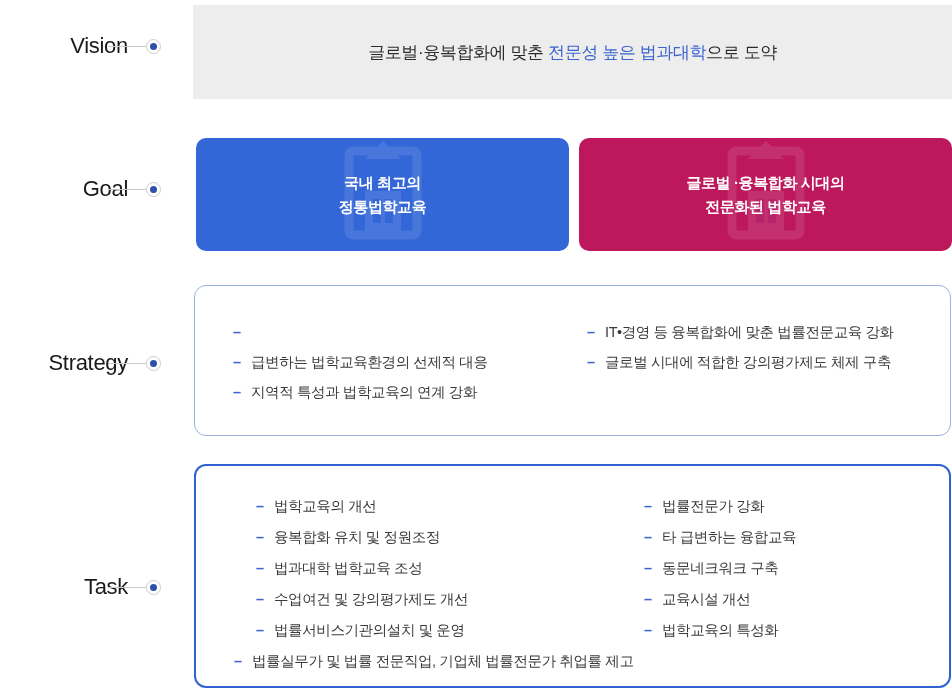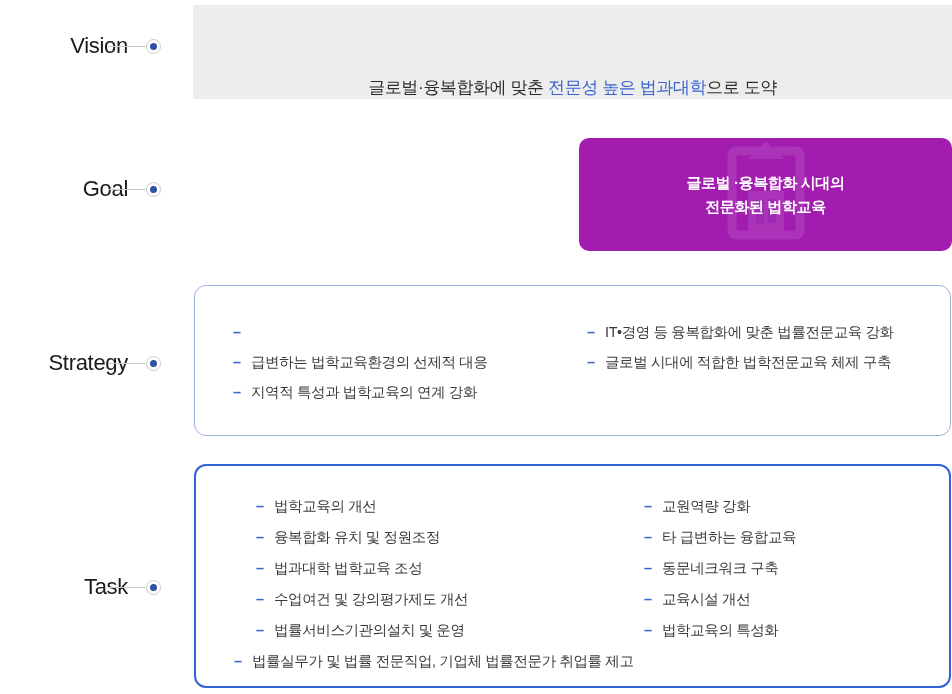--- a/index.html
+++ b/index.html
@@ -64,21 +64,21 @@
 
   
   .vision-box {
     position: absolute;
     left: 193px;
     top: 5px;
     width: 759px;
     height: 94px;
     background: #ededed;
     display: flex;
-    align-items: flex-end;
+    align-items: center;
     justify-content: center;
   }
   .vision-text {
     font-size: 17px;
     color: #2b2b2b;
     letter-spacing: -0.4px;
     white-space: nowrap;
   }
   .vision-text .hl {
     color: #3a63cf;
@@ -95,21 +95,21 @@
     align-items: center;
     justify-content: center;
     overflow: hidden;
   }
   .goal-box.primary {
     left: 196px;
     background: #3366d6;
   }
   .goal-box.secondary {
     left: 579px;
-    background: #a21caf;
+    background: #be185d;
   }
   .goal-text {
     position: relative;
     z-index: 2;
     text-align: center;
     color: #ffffff;
     font-size: 15px;
     font-weight: bold;
     line-height: 1.55;
     letter-spacing: -0.4px;
@@ -202,20 +202,33 @@
   <div class="rail-dot" style="top:356px;"></div>
 
   <div class="rail-label" style="top:574px;">Task</div>
   <div class="rail-line" style="top:587px;"></div>
   <div class="rail-dot" style="top:580px;"></div>
 
   <div class="vision-box">
     <div class="vision-text"><span>글로벌·융복합화에 맞춘 </span><span class="hl">전문성 높은 법과대학</span><span>으로 도약</span></div>
   </div>
 
+  <div class="goal-box primary">
+    <span class="goal-watermark">
+      <svg width="96" height="112" viewBox="0 0 96 112" aria-hidden="true">
+        <rect x="14" y="14" width="68" height="84" rx="4" fill="none" stroke="#ffffff" stroke-width="9"></rect>
+        <path d="M48 4 L66 22 L30 22 Z" fill="#ffffff"></path>
+        <rect x="30" y="54" width="36" height="40" fill="#ffffff"></rect>
+        <rect x="38" y="62" width="8" height="24" fill="#3366d6"></rect>
+        <rect x="50" y="62" width="8" height="24" fill="#3366d6"></rect>
+      </svg>
+    </span>
+    <div class="goal-text">국내 최고의
+정통법학교육</div>
+  </div>
 
   <div class="goal-box secondary">
     <span class="goal-watermark">
       <svg width="96" height="112" viewBox="0 0 96 112" aria-hidden="true">
         <rect x="14" y="14" width="68" height="84" rx="4" fill="none" stroke="#ffffff" stroke-width="9"></rect>
         <path d="M48 4 L66 22 L30 22 Z" fill="#ffffff"></path>
         <rect x="30" y="54" width="36" height="40" fill="#ffffff"></rect>
         <rect x="38" y="62" width="8" height="24" fill="#7ba0e4"></rect>
         <rect x="50" y="62" width="8" height="24" fill="#7ba0e4"></rect>
       </svg>
@@ -242,21 +255,21 @@
         </ul>
       </div>
       <div class="col-b">
         <ul class="bullet-list">
           <li class="bullet-item">
             <span class="bullet-dash">–</span>
             <span class="bullet-text">IT•경영 등 융복합화에 맞춘 법률전문교육 강화</span>
           </li>
           <li class="bullet-item">
             <span class="bullet-dash">–</span>
-            <span class="bullet-text">글로벌 시대에 적합한 법학전문교육 체제 구축</span>
+            <span class="bullet-text">글로벌 시대에 적합한 강의평가제도 체제 구축</span>
           </li>
         </ul>
       </div>
     </div>
   </div>
 
   <div class="panel task">
     <div class="cols">
       <div class="col-a">
         <ul class="bullet-list">
@@ -283,21 +296,21 @@
           <li class="bullet-item" style="margin-left:-22px;">
             <span class="bullet-dash">–</span>
             <span class="bullet-text">법률실무가 및 법률 전문직업, 기업체 법률전문가 취업률 제고</span>
           </li>
         </ul>
       </div>
       <div class="col-b">
         <ul class="bullet-list">
           <li class="bullet-item">
             <span class="bullet-dash">–</span>
-            <span class="bullet-text">교원역량 강화</span>
+            <span class="bullet-text">법률전문가 강화</span>
           </li>
           <li class="bullet-item">
             <span class="bullet-dash">–</span>
             <span class="bullet-text">타 급변하는 융합교육</span>
           </li>
           <li class="bullet-item">
             <span class="bullet-dash">–</span>
             <span class="bullet-text">동문네크워크 구축</span>
           </li>
           <li class="bullet-item">

